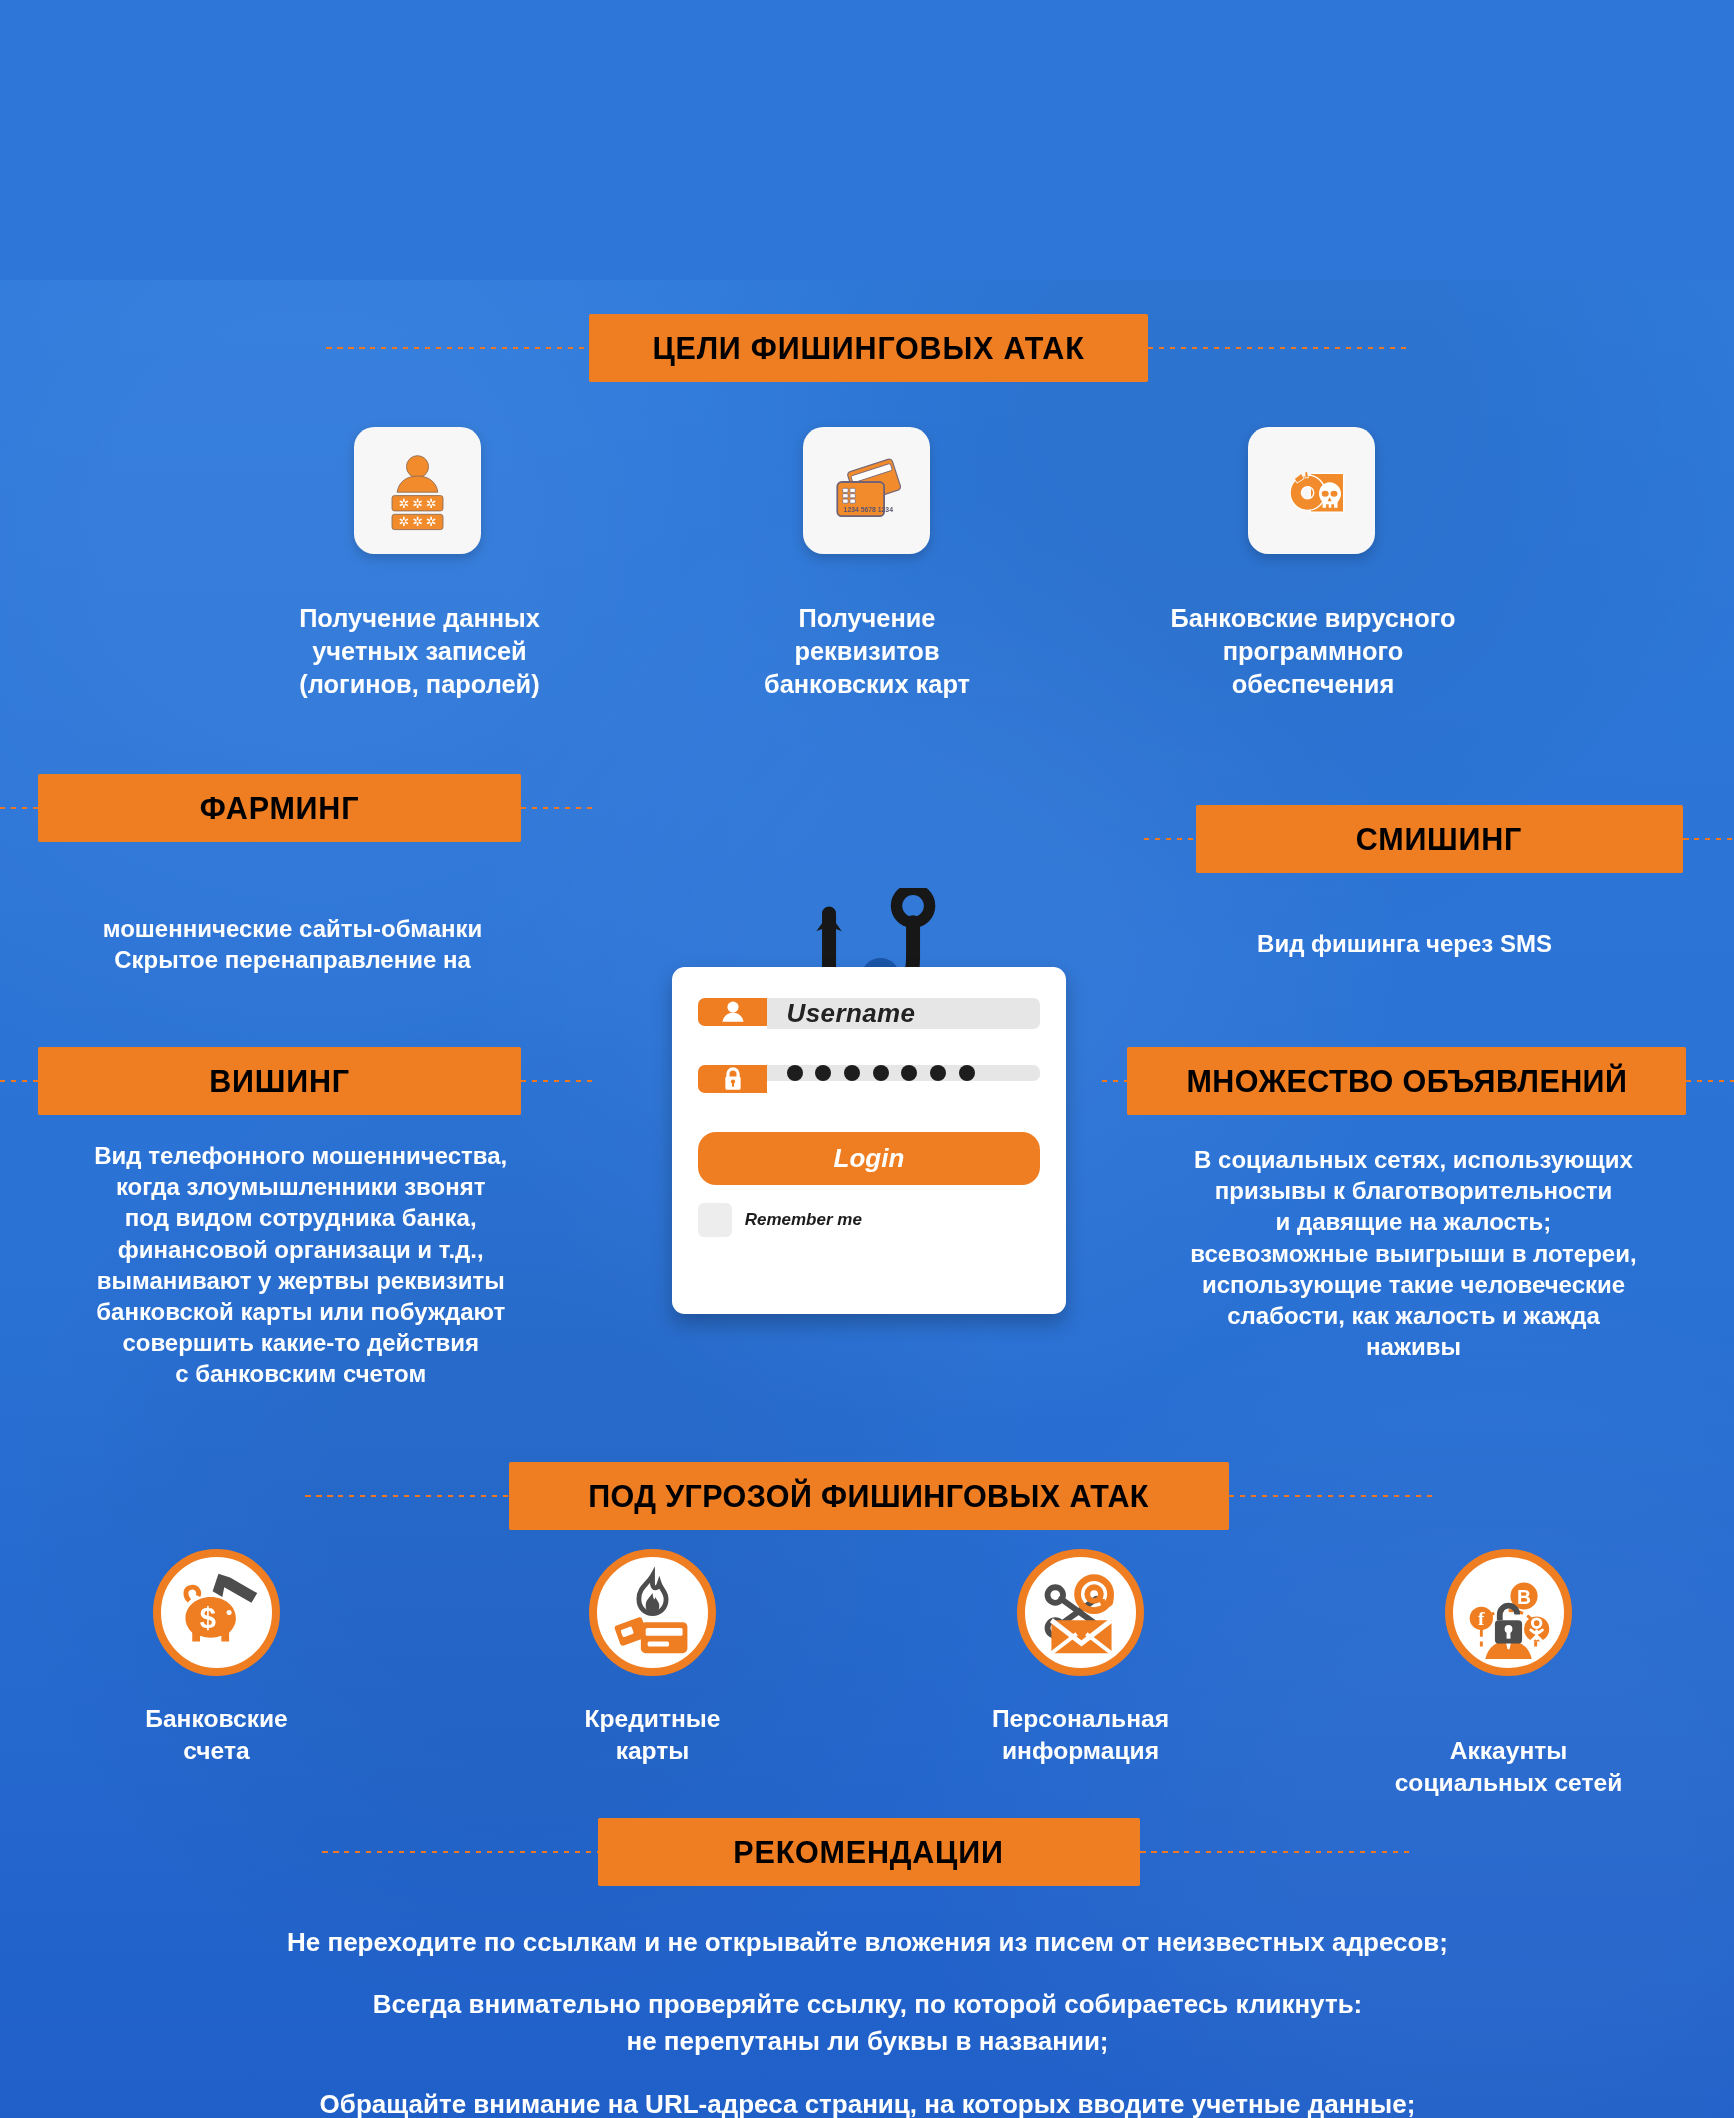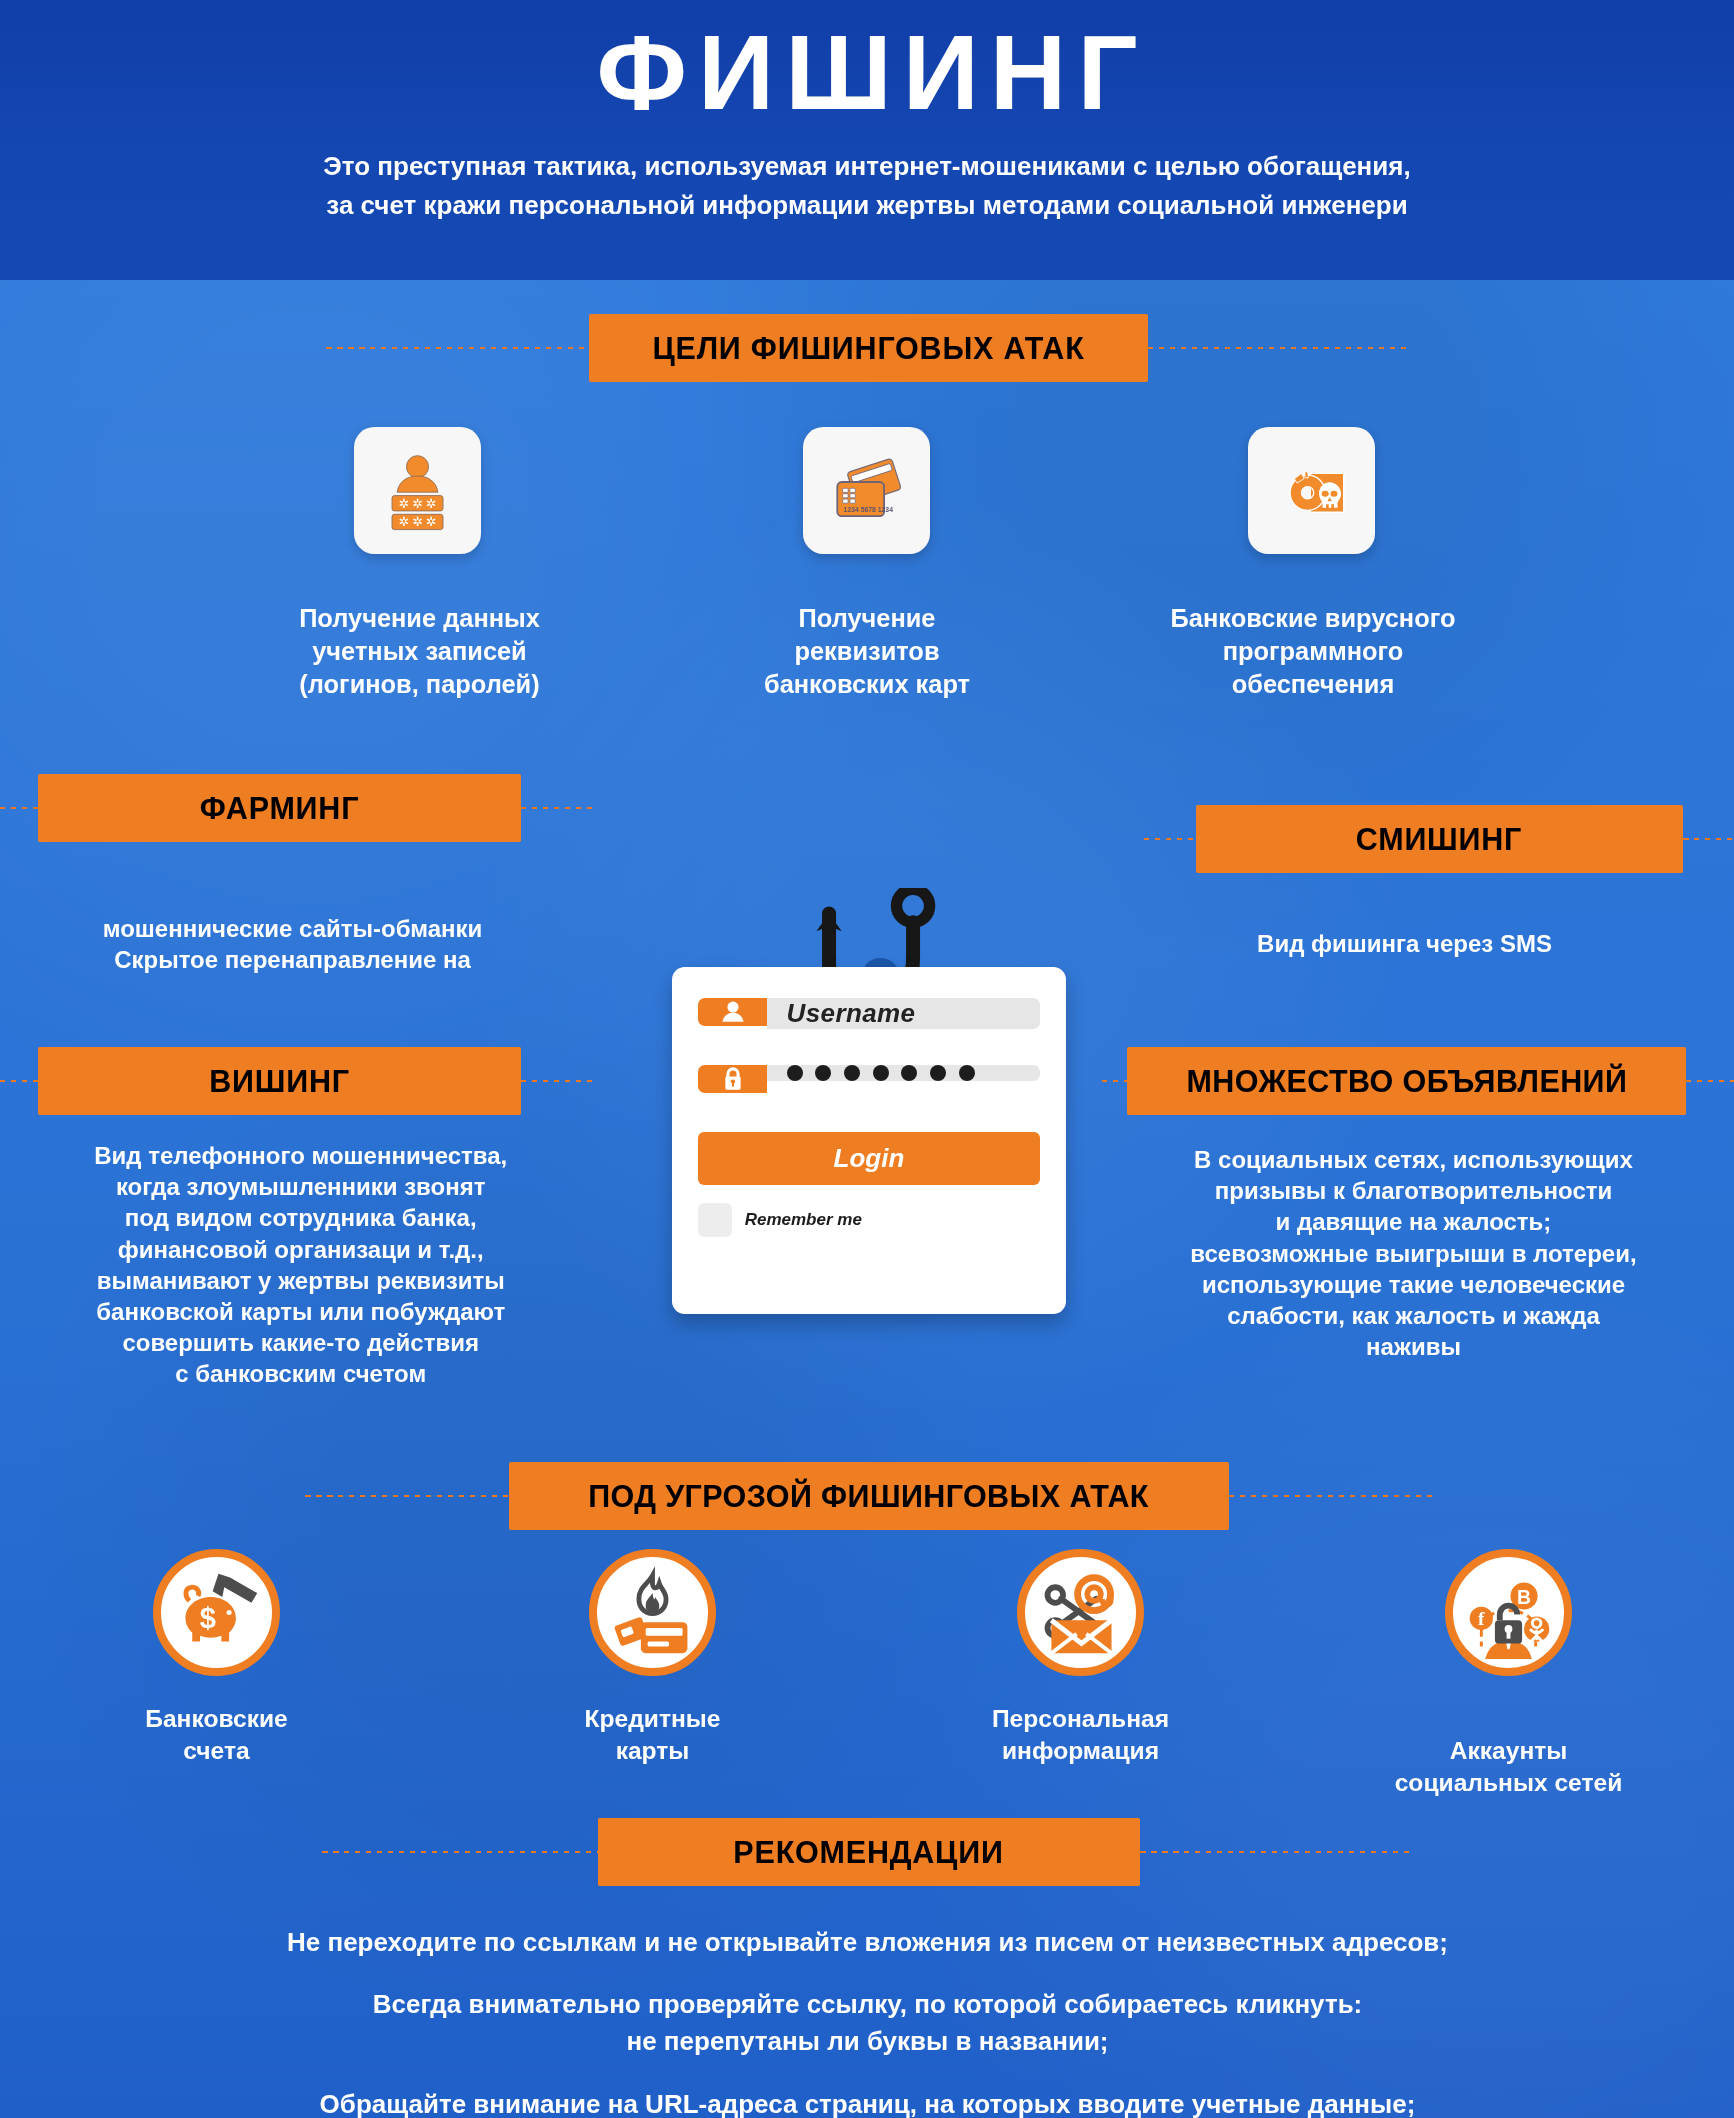--- a/index.html
+++ b/index.html
@@ -127,21 +127,21 @@
     display: flex; align-items: center;
     padding-left: 19.5px;
   }
   .lg-placeholder {
     font-size: 26px; font-style: italic; font-weight: 700;
     color: #232323; letter-spacing: 0.4px;
   }
   .dots { display: flex; gap: 12.7px; }
   .dot { width: 16px; height: 16px; border-radius: 50%; background: #1d1d1d; }
   .lg-btn {
-    height: 53px; background: #ef7d22; border-radius: 6px;
+    height: 53px; background: #ef7d22; border-radius: 18px;
     display: flex; align-items: center; justify-content: center;
     margin-top: 5.1px;
   }
   .lg-btn span {
     color: #ffffff; font-size: 26px; font-style: italic; font-weight: 700;
   }
   .lg-remember { display: flex; align-items: center; margin-top: 18px; }
   .lg-check {
     width: 34px; height: 34px; background: #ededed; border-radius: 6px;
   }
@@ -154,27 +154,20 @@
   .rec-line {
     color: #ffffff; font-weight: 700; text-align: center;
     font-size: 26px; line-height: 1.42;
   }
 </style>
 </head>
 <body>
 
 <div class="poster">
 
-  <div class="header">
-    <div class="poster-title">ФИШИНГ</div>
-    <div class="subtitle">
-      <div>Это преступная тактика, используемая интернет-мошениками с целью обогащения,</div>
-      <div>за счет кражи персональной информации жертвы методами социальной инженери</div>
-    </div>
-  </div>
 
   <div class="body-bg"></div>
 
   <div class="sec-head-wrap" style="left:326px; top:314px; width:1085px; height:68px;">
     <div class="dash l"></div>
     <div class="sec-badge" style="width:559px; height:68px; font-size:30.5px; letter-spacing:0.8px; border-radius:1.7px;">ЦЕЛИ ФИШИНГОВЫХ АТАК</div>
     <div class="dash r"></div>
   </div>
 
   <div class="abs" style="left:354px; top:427px; width:127px;">

